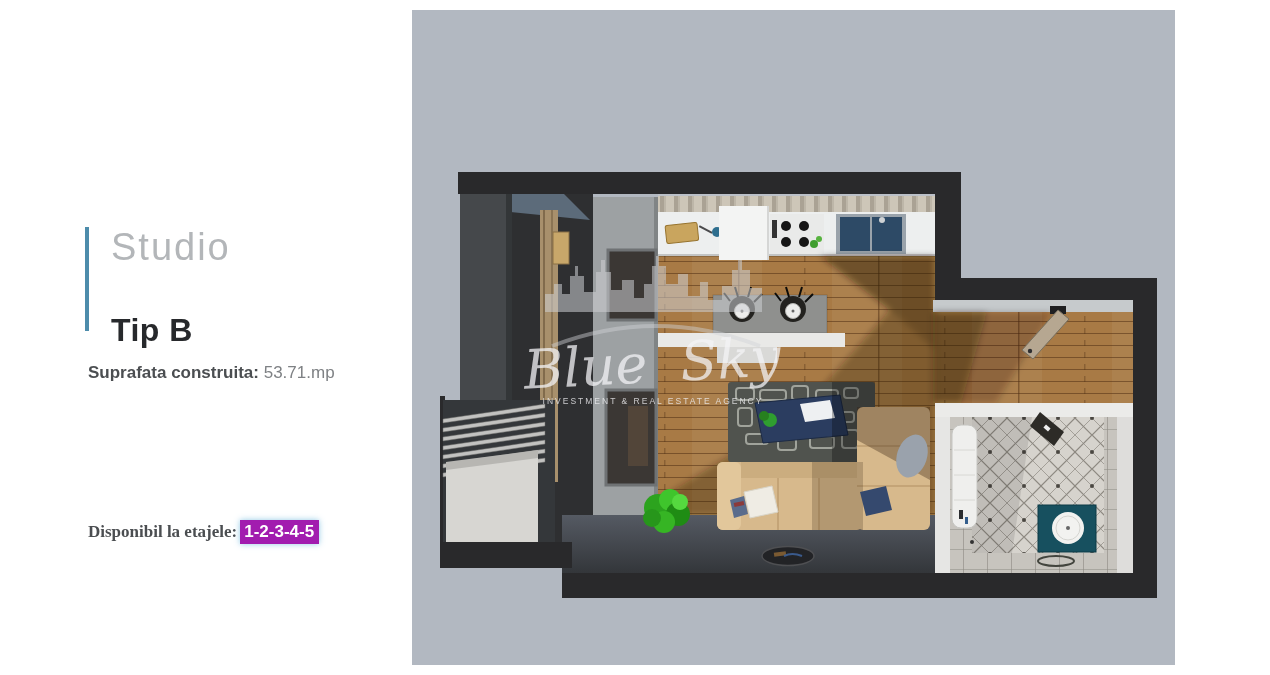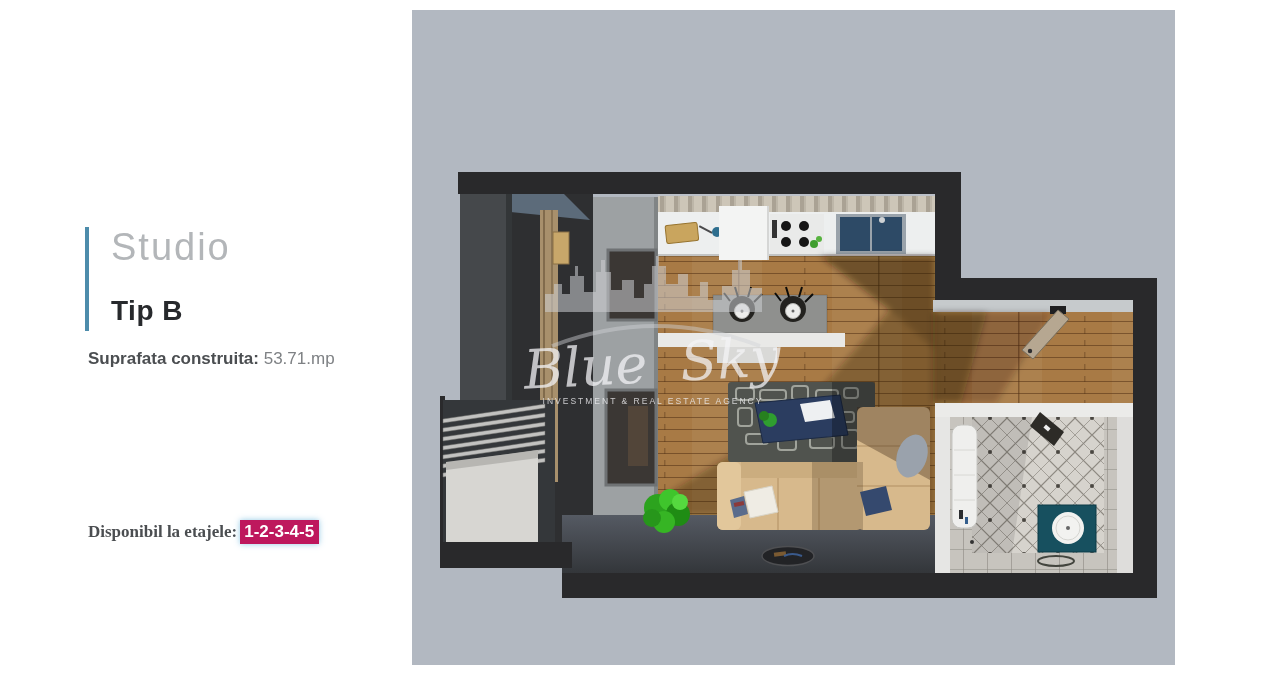--- a/index.html
+++ b/index.html
@@ -3,29 +3,29 @@
 <meta charset="utf-8">
 <style>
   html,body{margin:0;padding:0;background:#ffffff;width:1270px;height:675px;
     font-family:"Liberation Sans",sans-serif;overflow:hidden;position:relative;}
   .stage{position:absolute;inset:0;width:1270px;height:675px;background:#fff;border-radius:25px;}
 
   
   .accent-bar{position:absolute;left:85px;top:227px;width:4px;height:104px;background:#4d8cab;}
   .title{position:absolute;left:111px;top:226px;font-size:38px;font-weight:300;
     letter-spacing:2px;color:#b3b6b9;}
-  .subtitle{position:absolute;left:111px;top:295px;font-size:28px;font-weight:800;
+  .subtitle{position:absolute;left:111px;top:312px;font-size:32px;font-weight:800;
     letter-spacing:.5px;color:#27292c;}
-  .details{position:absolute;left:88px;top:346px;font-size:17px;line-height:25px;color:#7e8184;}
+  .details{position:absolute;left:88px;top:360px;font-size:17px;line-height:25px;color:#7e8184;}
   .detail-line{white-space:pre;}
   .dl{font-weight:700;color:#4b4e51;}
   .dv{color:#7e8184;}
   .dispo{position:absolute;left:88px;top:522px;font-size:17px;white-space:pre;}
   .dispo .dl{font-weight:700;color:#4b4e51;font-family:Liberation Serif, serif;}
-  .floors-hl{background:#be185d;color:#ffffff;font-weight:600;padding:2px 5px 3px 4px;
+  .floors-hl{background:#a21caf;color:#ffffff;font-weight:600;padding:2px 5px 3px 4px;
     margin-left:3px;box-shadow:0 0 6px rgba(120,190,225,.8);text-align:right;}
 
   
   .plan{position:absolute;left:412px;top:10px;width:763px;height:655px;background:#b2b8c1;}
   .plan svg{display:block;}
 </style>
 </head>
 <body>
 
 <div class="stage">

